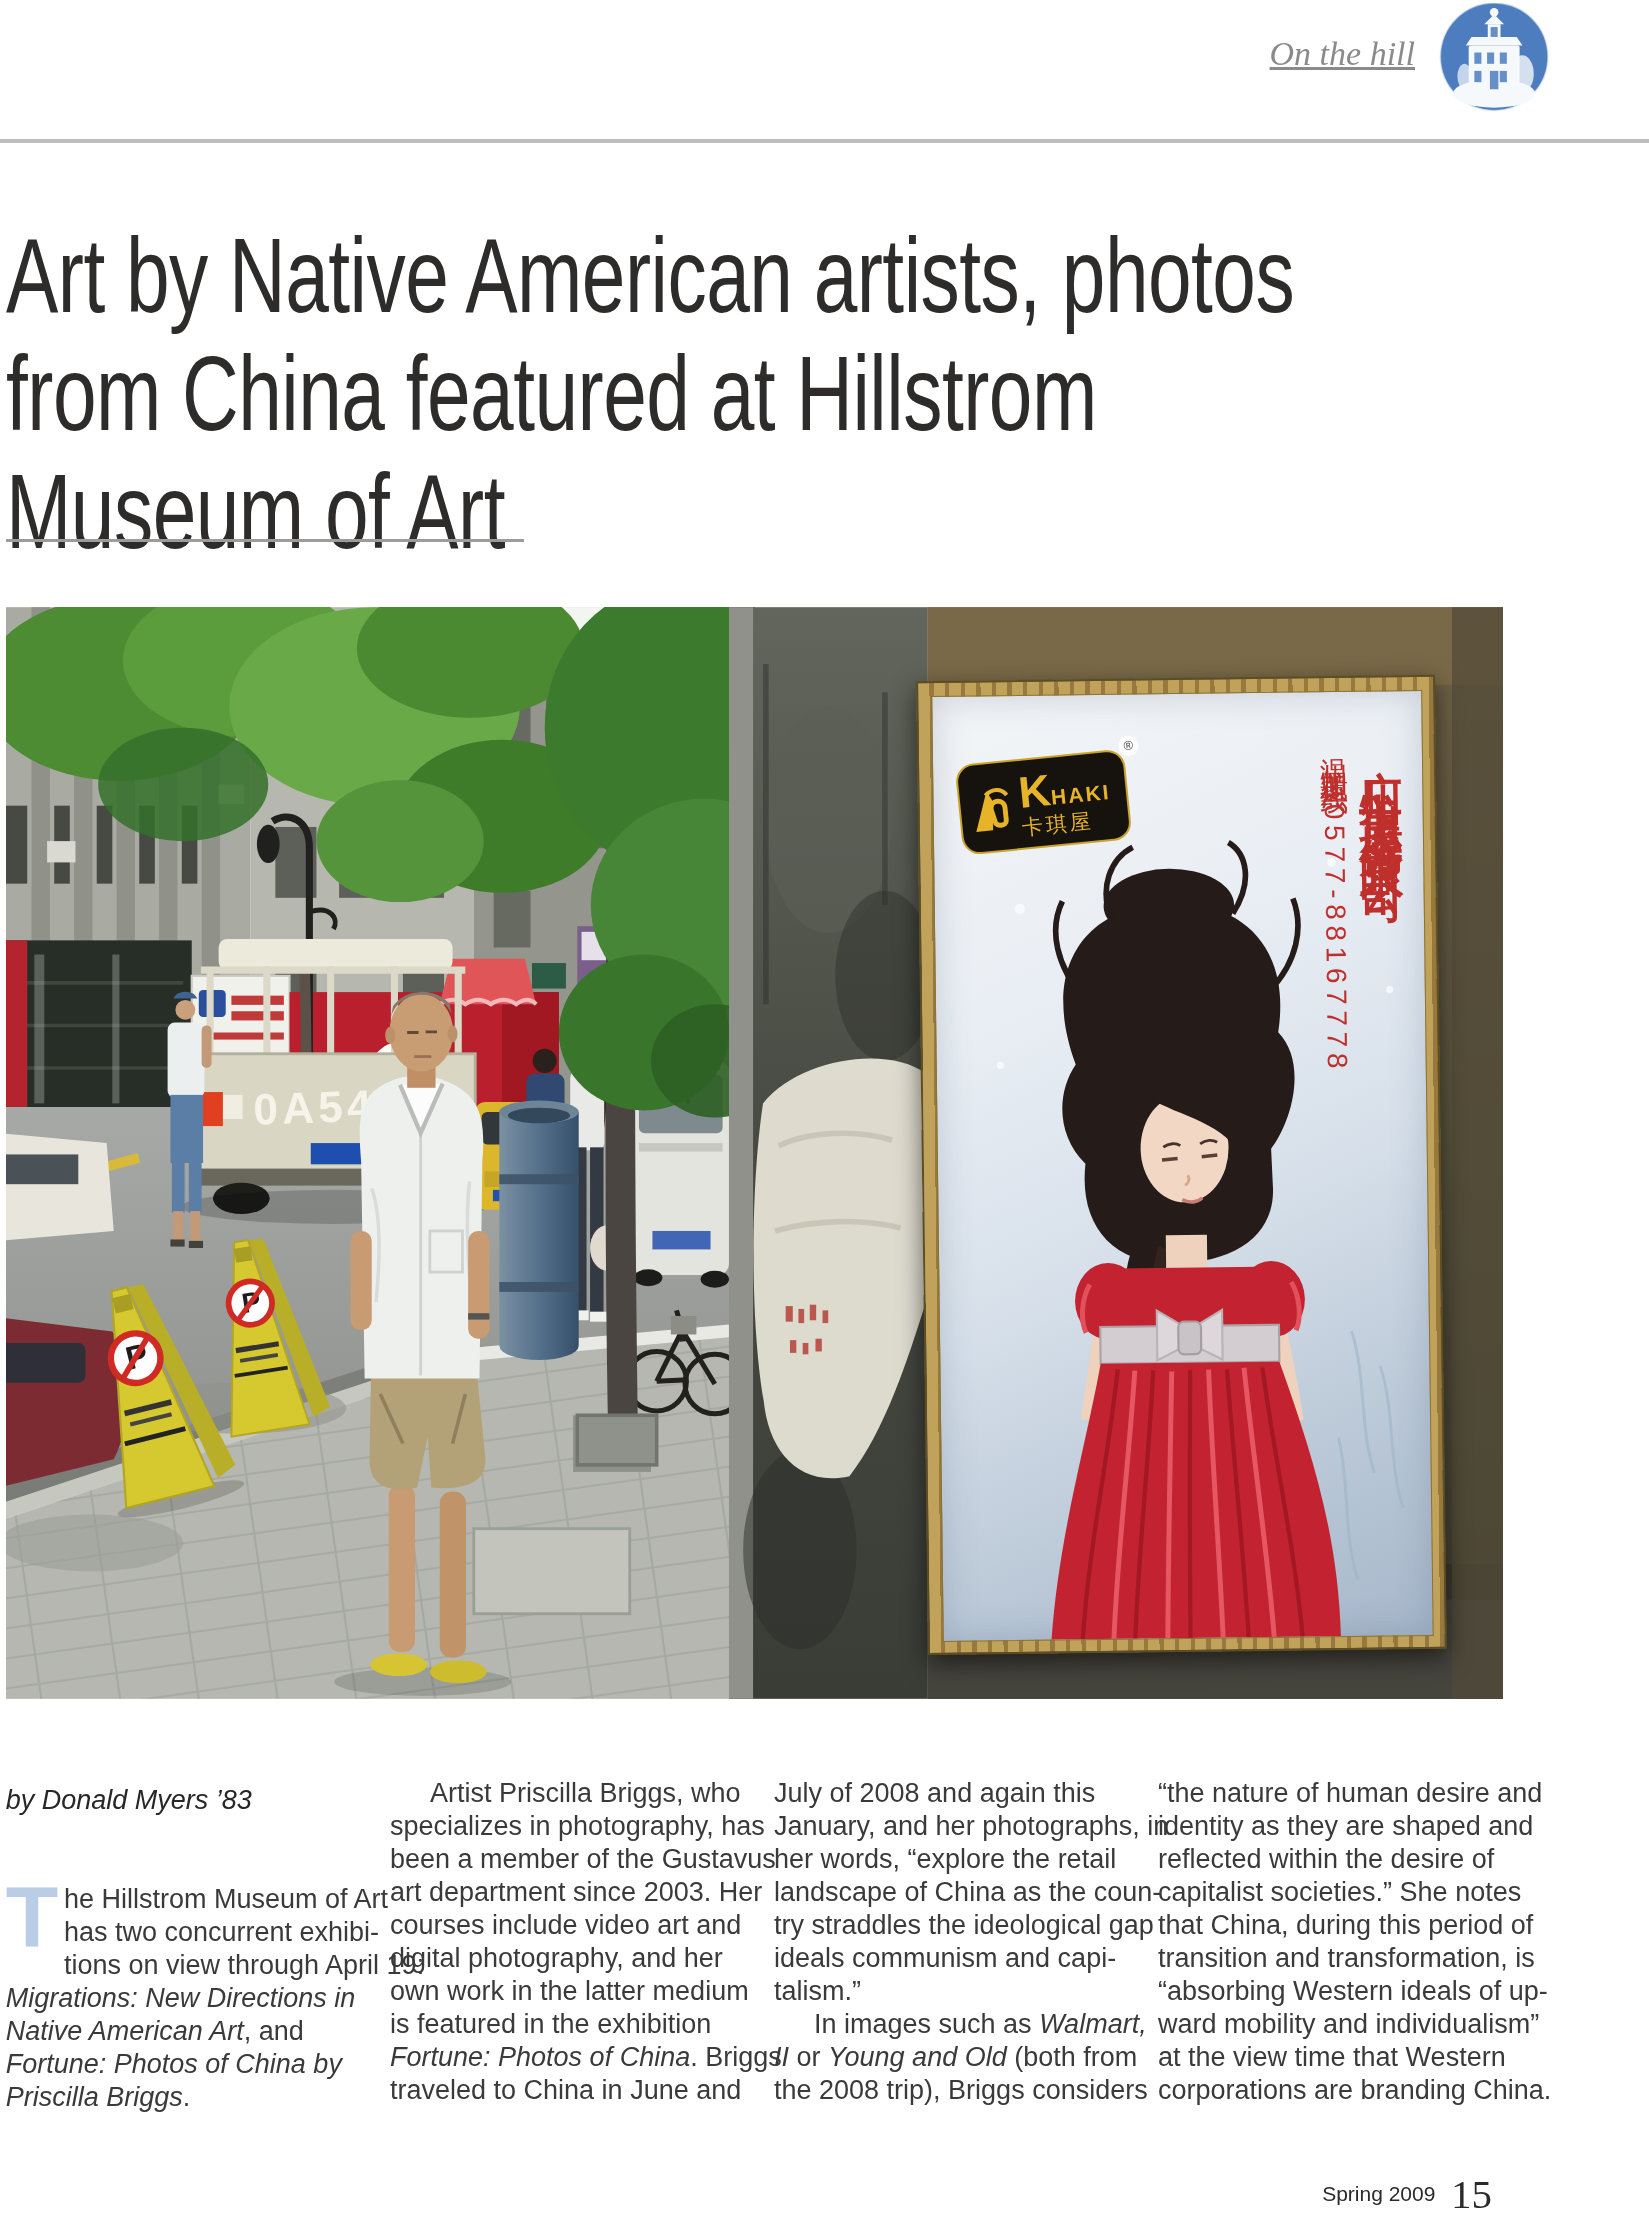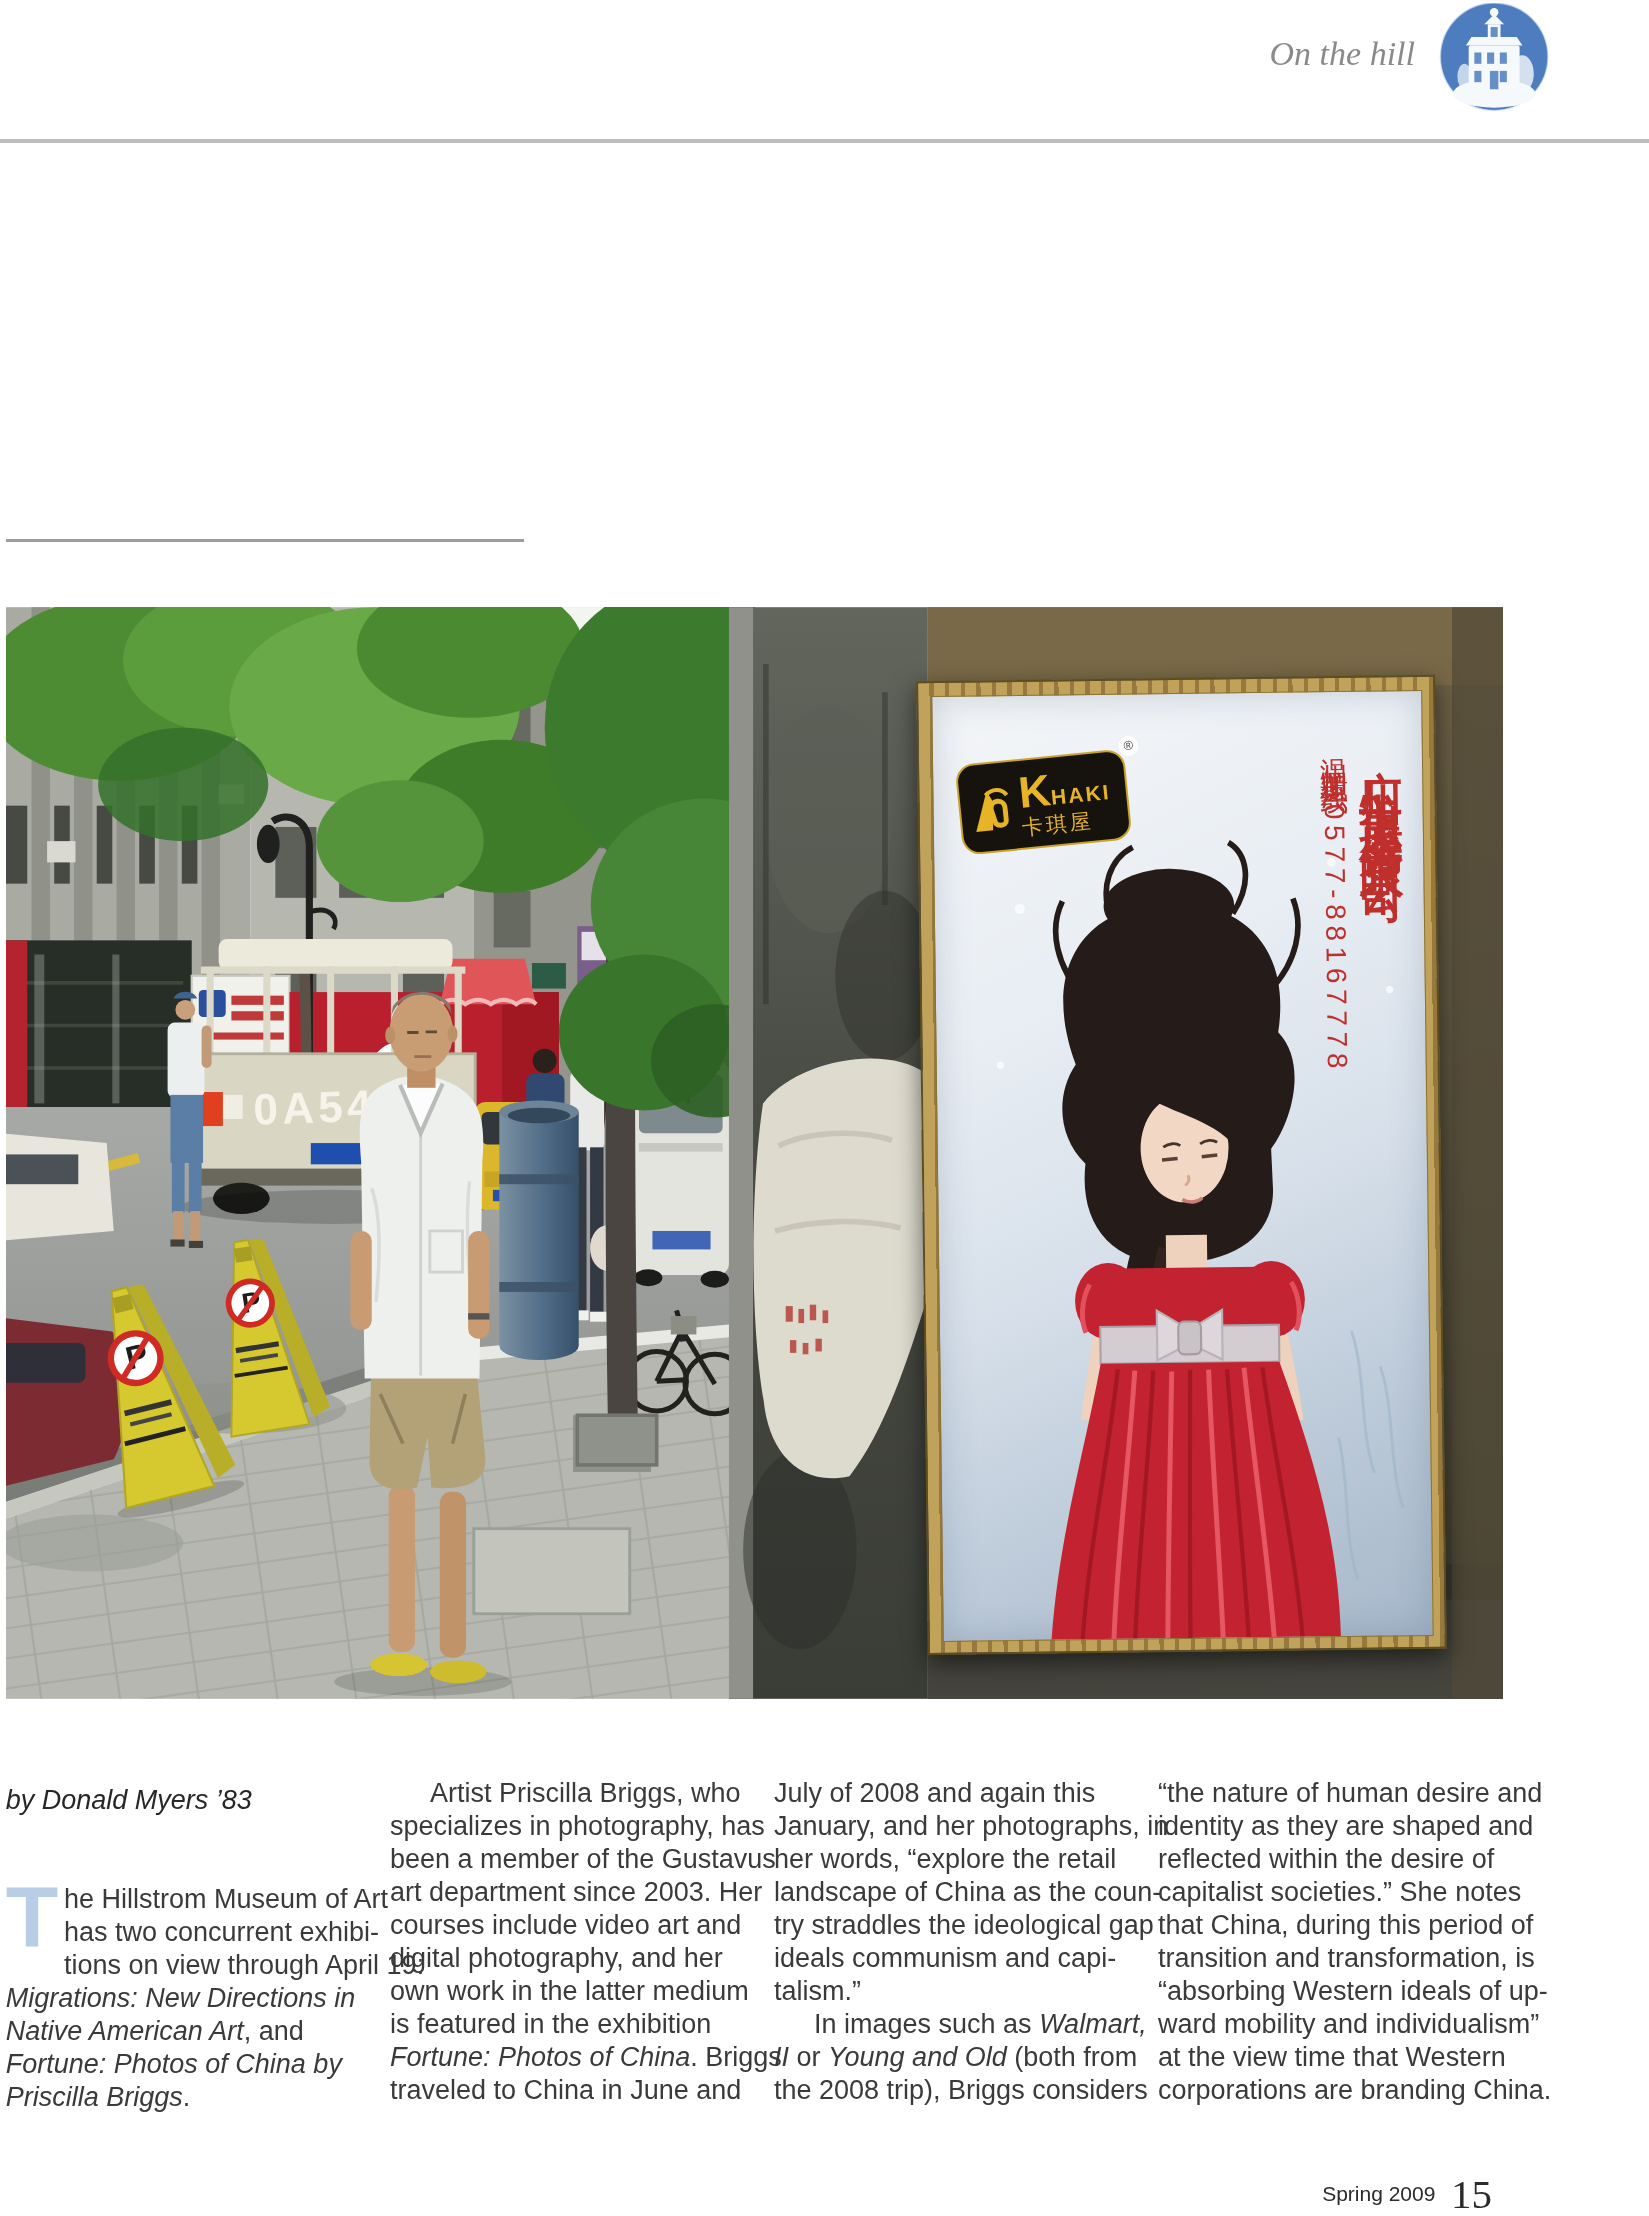--- a/index.html
+++ b/index.html
@@ -2,21 +2,21 @@
 <html style="font-size:11.3px"><head>
 <meta charset="utf-8">
 <style>
   html,body{margin:0;padding:0;background:#ffffff;}
   #page{position:relative;width:1649px;height:2216px;background:#fff;overflow:hidden;
         font-family:"Liberation Sans",sans-serif;color:#333;}
 
   
   .rule{position:absolute;left:0;top:139px;width:1649px;height:3.5px;background:#bdbdbd;}
   .onhill{position:absolute;top:35px;right:234px;font-family:"Liberation Serif",serif;
-          font-style:italic;font-size:34px;color:#8a8a8a;}
+          font-style:italic;font-size:34px;color:#8a8a8a;text-decoration:underline;}
   .seal{position:absolute;top:2.8px;right:99px;width:111px;height:111px;}
 
   
   .headline{position:absolute;left:5.7px;top:216px;width:1639px;}
   .hl{font-size:106px;line-height:118px;color:#2d2c2b;white-space:nowrap;
       letter-spacing:-0.7px;transform:scaleX(.74);transform-origin:0 50%;}
   .hl-underline{position:absolute;left:5.7px;top:539px;width:518px;height:2.8px;background:#9c9c9c;}
 
   
   .photo{position:absolute;left:5.7px;top:607px;width:1497px;height:1092px;overflow:hidden;background:#e8e8e4;}
@@ -92,20 +92,25 @@
       <rect x="50" y="70" width="10" height="16"></rect>
         <rect x="68" y="70" width="10" height="16"></rect>
       <rect x="86" y="70" width="10" height="16"></rect>
         <rect x="50" y="96" width="10" height="16"></rect>
       <rect x="86" y="96" width="10" height="16"></rect>
         <rect x="72" y="96" width="12" height="26"></rect>
       <rect x="73" y="34" width="10" height="14"></rect>
     </g>
   </svg>
 
+  <div class="headline">
+    <div class="hl">Art by Native American artists, photos</div>
+    <div class="hl">from China featured at Hillstrom</div>
+    <div class="hl">Museum of Art</div>
+  </div>
   <div class="hl-underline"></div>
 
   <div class="photo">
     <svg class="scene" width="1497" height="1092" viewBox="0 0 2112 1540">
       <defs>
         <linearGradient id="roadG" x1="0" y1="0" x2="0" y2="1">
           <stop offset="0" stop-color="#a6a9a6"></stop>
             <stop offset="1" stop-color="#8d908d"></stop>
         </linearGradient>
         <linearGradient id="binG" x1="0" y1="0" x2="1" y2="0">

